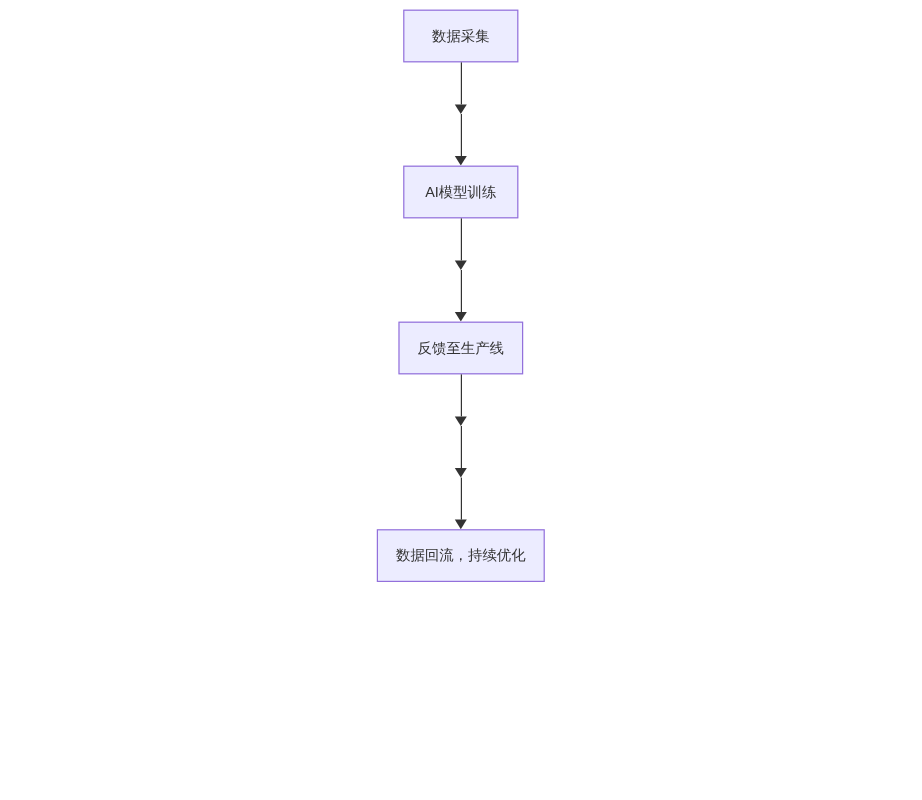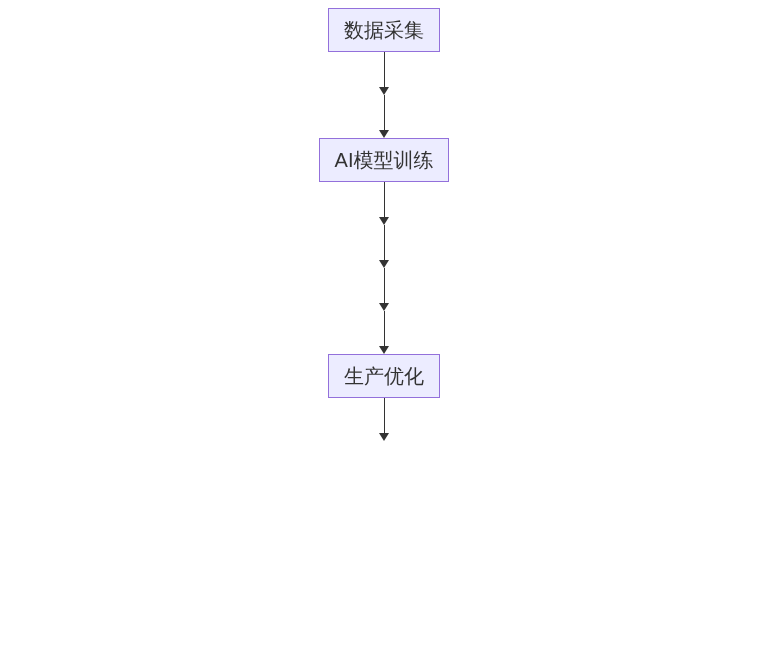--- a/index.html
+++ b/index.html
@@ -35,21 +35,21 @@
   .node {
     height: 44px;
     min-width: 96px;
     display: flex;
     align-items: center;
     justify-content: center;
     padding: 0 15px;
     background: var(--node-fill);
     border: 1px solid var(--node-border);
     color: var(--node-text);
-    font-size: 20px;
+    font-size: 12px;
     line-height: 1;
     white-space: nowrap;
     flex: 0 0 auto;
   }
   .connector {
     height: 43px;
     width: 12px;
     display: flex;
     flex-direction: column;
     align-items: center;
@@ -97,36 +97,39 @@
       <div class="edge-line"></div>
       <div class="edge-arrowhead"></div>
     </div>
 
 
     <div class="connector">
       <div class="edge-line"></div>
       <div class="edge-arrowhead"></div>
     </div>
 
+    <div class="node">
+      <span>反馈至生产线</span>
+    </div>
+
+    <div class="connector">
+      <div class="edge-line"></div>
+      <div class="edge-arrowhead"></div>
+    </div>
+
 
     <div class="connector">
       <div class="edge-line"></div>
       <div class="edge-arrowhead"></div>
     </div>
 
 
     <div class="connector">
       <div class="edge-line"></div>
       <div class="edge-arrowhead"></div>
     </div>
 
     <div class="node">
-      <span>生产优化</span>
+      <span>数据回流，持续优化</span>
     </div>
-
-    <div class="connector">
-      <div class="edge-line"></div>
-      <div class="edge-arrowhead"></div>
-    </div>
-
 
   </div>
 </div>
 
 </body></html>

